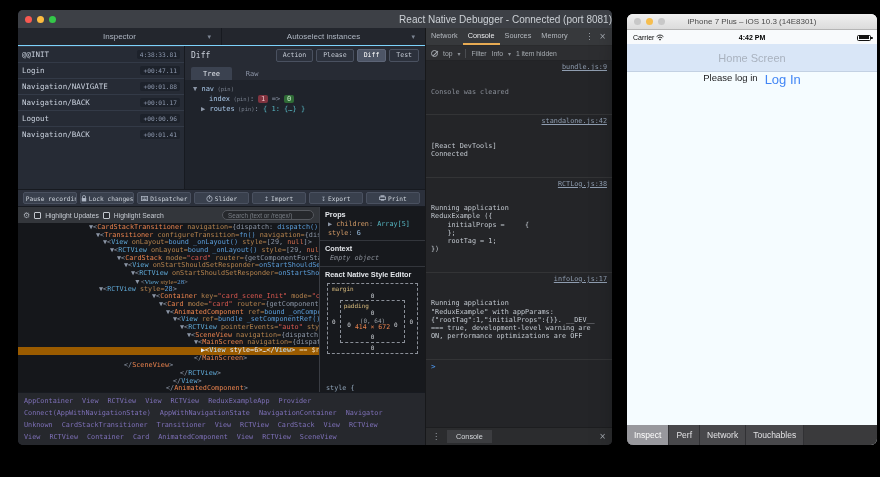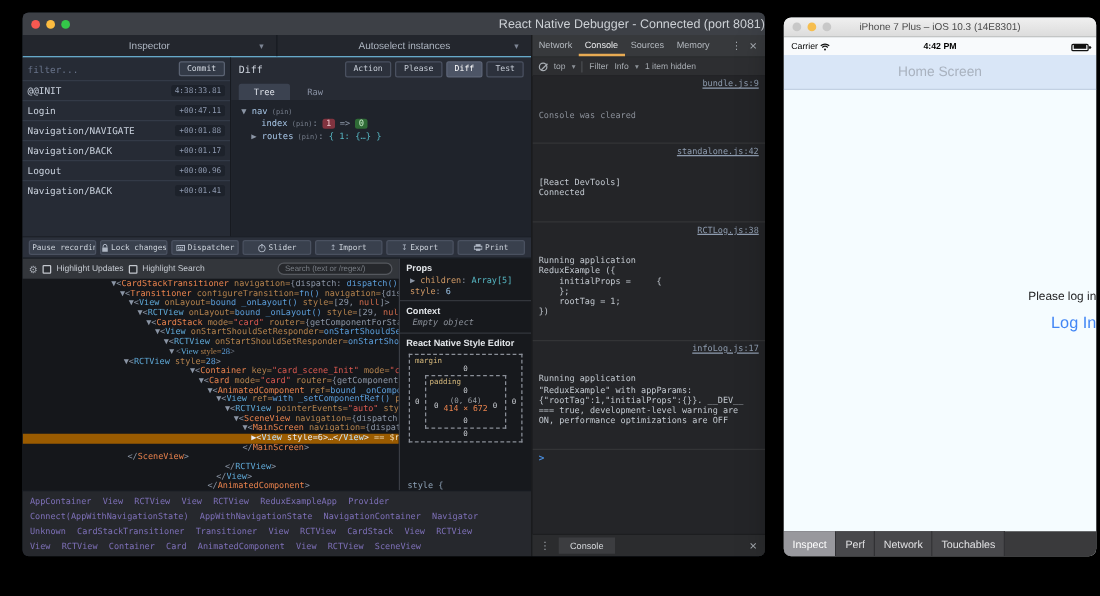--- a/index.html
+++ b/index.html
@@ -134,21 +134,21 @@
   .sim-title{position:absolute;left:0;right:0;text-align:center;font-size:8px;color:#4a4a4a}
   .statusbar{height:14px;background:#f8fafc;display:flex;align-items:center;padding:0 6px;
              font-size:7px;color:#000;flex:0 0 auto;position:relative}
   .status-left{display:flex;align-items:center;gap:2px}
   .status-time{position:absolute;left:0;right:0;text-align:center;font-weight:bold}
   .battery{position:absolute;right:6px;top:4.5px;width:14px;height:6px;border:1px solid #111;border-radius:1.5px}
   .battery:before{content:"";position:absolute;left:0.5px;top:0.5px;bottom:0.5px;width:10px;background:#111}
   .battery:after{content:"";position:absolute;right:-2.5px;top:1.2px;width:1.5px;height:2.6px;background:#111;border-radius:0 1px 1px 0}
   .navbar{height:28px;background:#d9e6f7;border-bottom:1px solid #c3d1e3;display:flex;align-items:center;
           justify-content:center;font-size:11px;color:#a9b2bf;flex:0 0 auto}
-  .sim-content{flex:1;display:flex;flex-direction:column;align-items:flex-end;justify-content:center;gap:7px;background:#f5fcff}
+  .sim-content{flex:1;display:flex;flex-direction:row;align-items:flex-start;justify-content:center;gap:7px;background:#f5fcff}
   .please{font-size:9.5px;color:#1d1d1f}
   .login{font-size:13px;color:#4286f5;cursor:pointer}
   .sim-tabs{height:20px;background:#3a3a3c;display:flex;align-items:stretch;flex:0 0 auto}
   .sim-tab{display:flex;align-items:center;padding:0 7px;font-size:8.5px;color:#e2e2e4;background:#48484b;
            border-right:1px solid #313134;cursor:pointer}
   .sim-tab.active{background:#98989d;color:#fff}
 </style>
 </head>
 <body>
 
@@ -172,24 +172,20 @@
         </div>
         <div class="sel">
           <span>Autoselect instances</span>
           <span class="caret glyph">▾</span>
         </div>
       </div>
 
       <div class="split">
 
         <div class="inspector">
-          <div class="filter-row">
-            <input class="filter-input" placeholder="filter..." style="">
-            <button class="commit-btn">Commit</button>
-          </div>
           <div>
 
           <div class="action-row">
                 <span>@@INIT</span>
                 <span class="action-time">4:38:33.81</span>
               </div>
               <div class="action-row">
                 <span>Login</span>
                 <span class="action-time">+00:47.11</span>
               </div>
@@ -301,27 +297,27 @@
               <div class="tree-row" style="padding-left: 85px;"><span class="sg-g">▼&lt;</span><span class="sg-h">View</span><span class="sg-a"> onLayout=</span><span class="sg-v">bound _onLayout()</span><span class="sg-a"> style=</span><span class="sg-g">[29, </span><span class="sg-n">null</span><span class="sg-g">]&gt;</span></div>
               <div class="tree-row" style="padding-left: 92px;"><span class="sg-g">▼&lt;</span><span class="sg-h">RCTView</span><span class="sg-a"> onLayout=</span><span class="sg-v">bound _onLayout()</span><span class="sg-a"> style=</span><span class="sg-g">[29, </span><span class="sg-n">null</span></div>
               <div class="tree-row" style="padding-left: 99px;"><span class="sg-g">▼&lt;</span><span class="sg-c">CardStack</span><span class="sg-a"> mode=</span><span class="sg-s">"card"</span><span class="sg-a"> router=</span><span class="sg-g">{getComponentForState: </span></div>
               <div class="tree-row" style="padding-left: 106px;"><span class="sg-g">▼&lt;</span><span class="sg-h">View</span><span class="sg-a"> onStartShouldSetResponder=</span><span class="sg-v">onStartShouldSetResponder(…</span></div>
               <div class="tree-row" style="padding-left: 113px;"><span class="sg-g">▼&lt;</span><span class="sg-h">RCTView</span><span class="sg-a"> onStartShouldSetResponder=</span><span class="sg-v">onStartShouldSetRespon…</span></div>
               <div class="tree-row" style="padding-left: 116px; font-family: Liberation Serif, serif;"><span class="sg-g">▼&lt;</span><span class="sg-h">View</span><span class="sg-a"> style=</span><span class="sg-v">28</span><span class="sg-g">&gt;</span></div>
               <div class="tree-row" style="padding-left: 81px;"><span class="sg-g">▼&lt;</span><span class="sg-h">RCTView</span><span class="sg-a"> style=</span><span class="sg-v">28</span><span class="sg-g">&gt;</span></div>
               <div class="tree-row" style="padding-left: 134px;"><span class="sg-g">▼&lt;</span><span class="sg-c">Container</span><span class="sg-a"> key=</span><span class="sg-s">"card_scene_Init"</span><span class="sg-a"> mode=</span><span class="sg-s">"card"</span></div>
               <div class="tree-row" style="padding-left: 141px;"><span class="sg-g">▼&lt;</span><span class="sg-c">Card</span><span class="sg-a"> mode=</span><span class="sg-s">"card"</span><span class="sg-a"> router=</span><span class="sg-g">{getComponentForState: </span></div>
               <div class="tree-row" style="padding-left: 148px;"><span class="sg-g">▼&lt;</span><span class="sg-c">AnimatedComponent</span><span class="sg-a"> ref=</span><span class="sg-v">bound _onComponentRef()</span></div>
-              <div class="tree-row" style="padding-left: 155px;"><span class="sg-g">▼&lt;</span><span class="sg-h">View</span><span class="sg-a"> ref=</span><span class="sg-v">with _setComponentRef()</span><span class="sg-a"> pointerEvents…</span></div>
+              <div class="tree-row" style="padding-left: 155px;"><span class="sg-g">▼&lt;</span><span class="sg-h">View</span><span class="sg-a"> ref=</span><span class="sg-v">bundle _setComponentRef()</span><span class="sg-a"> pointerEvents…</span></div>
               <div class="tree-row" style="padding-left: 162px;"><span class="sg-g">▼&lt;</span><span class="sg-h">RCTView</span><span class="sg-a"> pointerEvents=</span><span class="sg-s">"auto"</span><span class="sg-a"> style=</span></div>
               <div class="tree-row" style="padding-left: 169px;"><span class="sg-g">▼&lt;</span><span class="sg-c">SceneView</span><span class="sg-a"> navigation=</span><span class="sg-g">{dispatch: </span></div>
               <div class="tree-row" style="padding-left: 176px;"><span class="sg-g">▼&lt;</span><span class="sg-c">MainScreen</span><span class="sg-a"> navigation=</span><span class="sg-g">{dispatch: </span></div>
               <div class="tree-row tree-hl" style="padding-left: 183px;"><span class="sg-w">▶&lt;</span><span class="sg-hlh">View</span><span class="sg-w"> style=</span><span class="sg-w">6</span><span class="sg-w">&gt;…&lt;/</span><span class="sg-hlh">View</span><span class="sg-w">&gt; </span><span class="sg-dim">== $r</span></div>
               <div class="tree-row" style="padding-left: 176px;"><span class="sg-g">&lt;/</span><span class="sg-c">MainScreen</span><span class="sg-g">&gt;</span></div>
-              <div class="tree-row" style="padding-left: 84px;"><span class="sg-g">&lt;/</span><span class="sg-c">SceneView</span><span class="sg-g">&gt;</span></div>
+              <div class="tree-row" style="padding-left: 106px;"><span class="sg-g">&lt;/</span><span class="sg-c">SceneView</span><span class="sg-g">&gt;</span></div>
               <div class="tree-row" style="padding-left: 162px;"><span class="sg-g">&lt;/</span><span class="sg-h">RCTView</span><span class="sg-g">&gt;</span></div>
               <div class="tree-row" style="padding-left: 155px;"><span class="sg-g">&lt;/</span><span class="sg-h">View</span><span class="sg-g">&gt;</span></div>
               <div class="tree-row" style="padding-left: 148px;"><span class="sg-g">&lt;/</span><span class="sg-c">AnimatedComponent</span><span class="sg-g">&gt;</span></div>
             </div>
         </div>
 
         <div class="rdt-right">
           <div class="panel-h">Props</div>
           <div>
 

